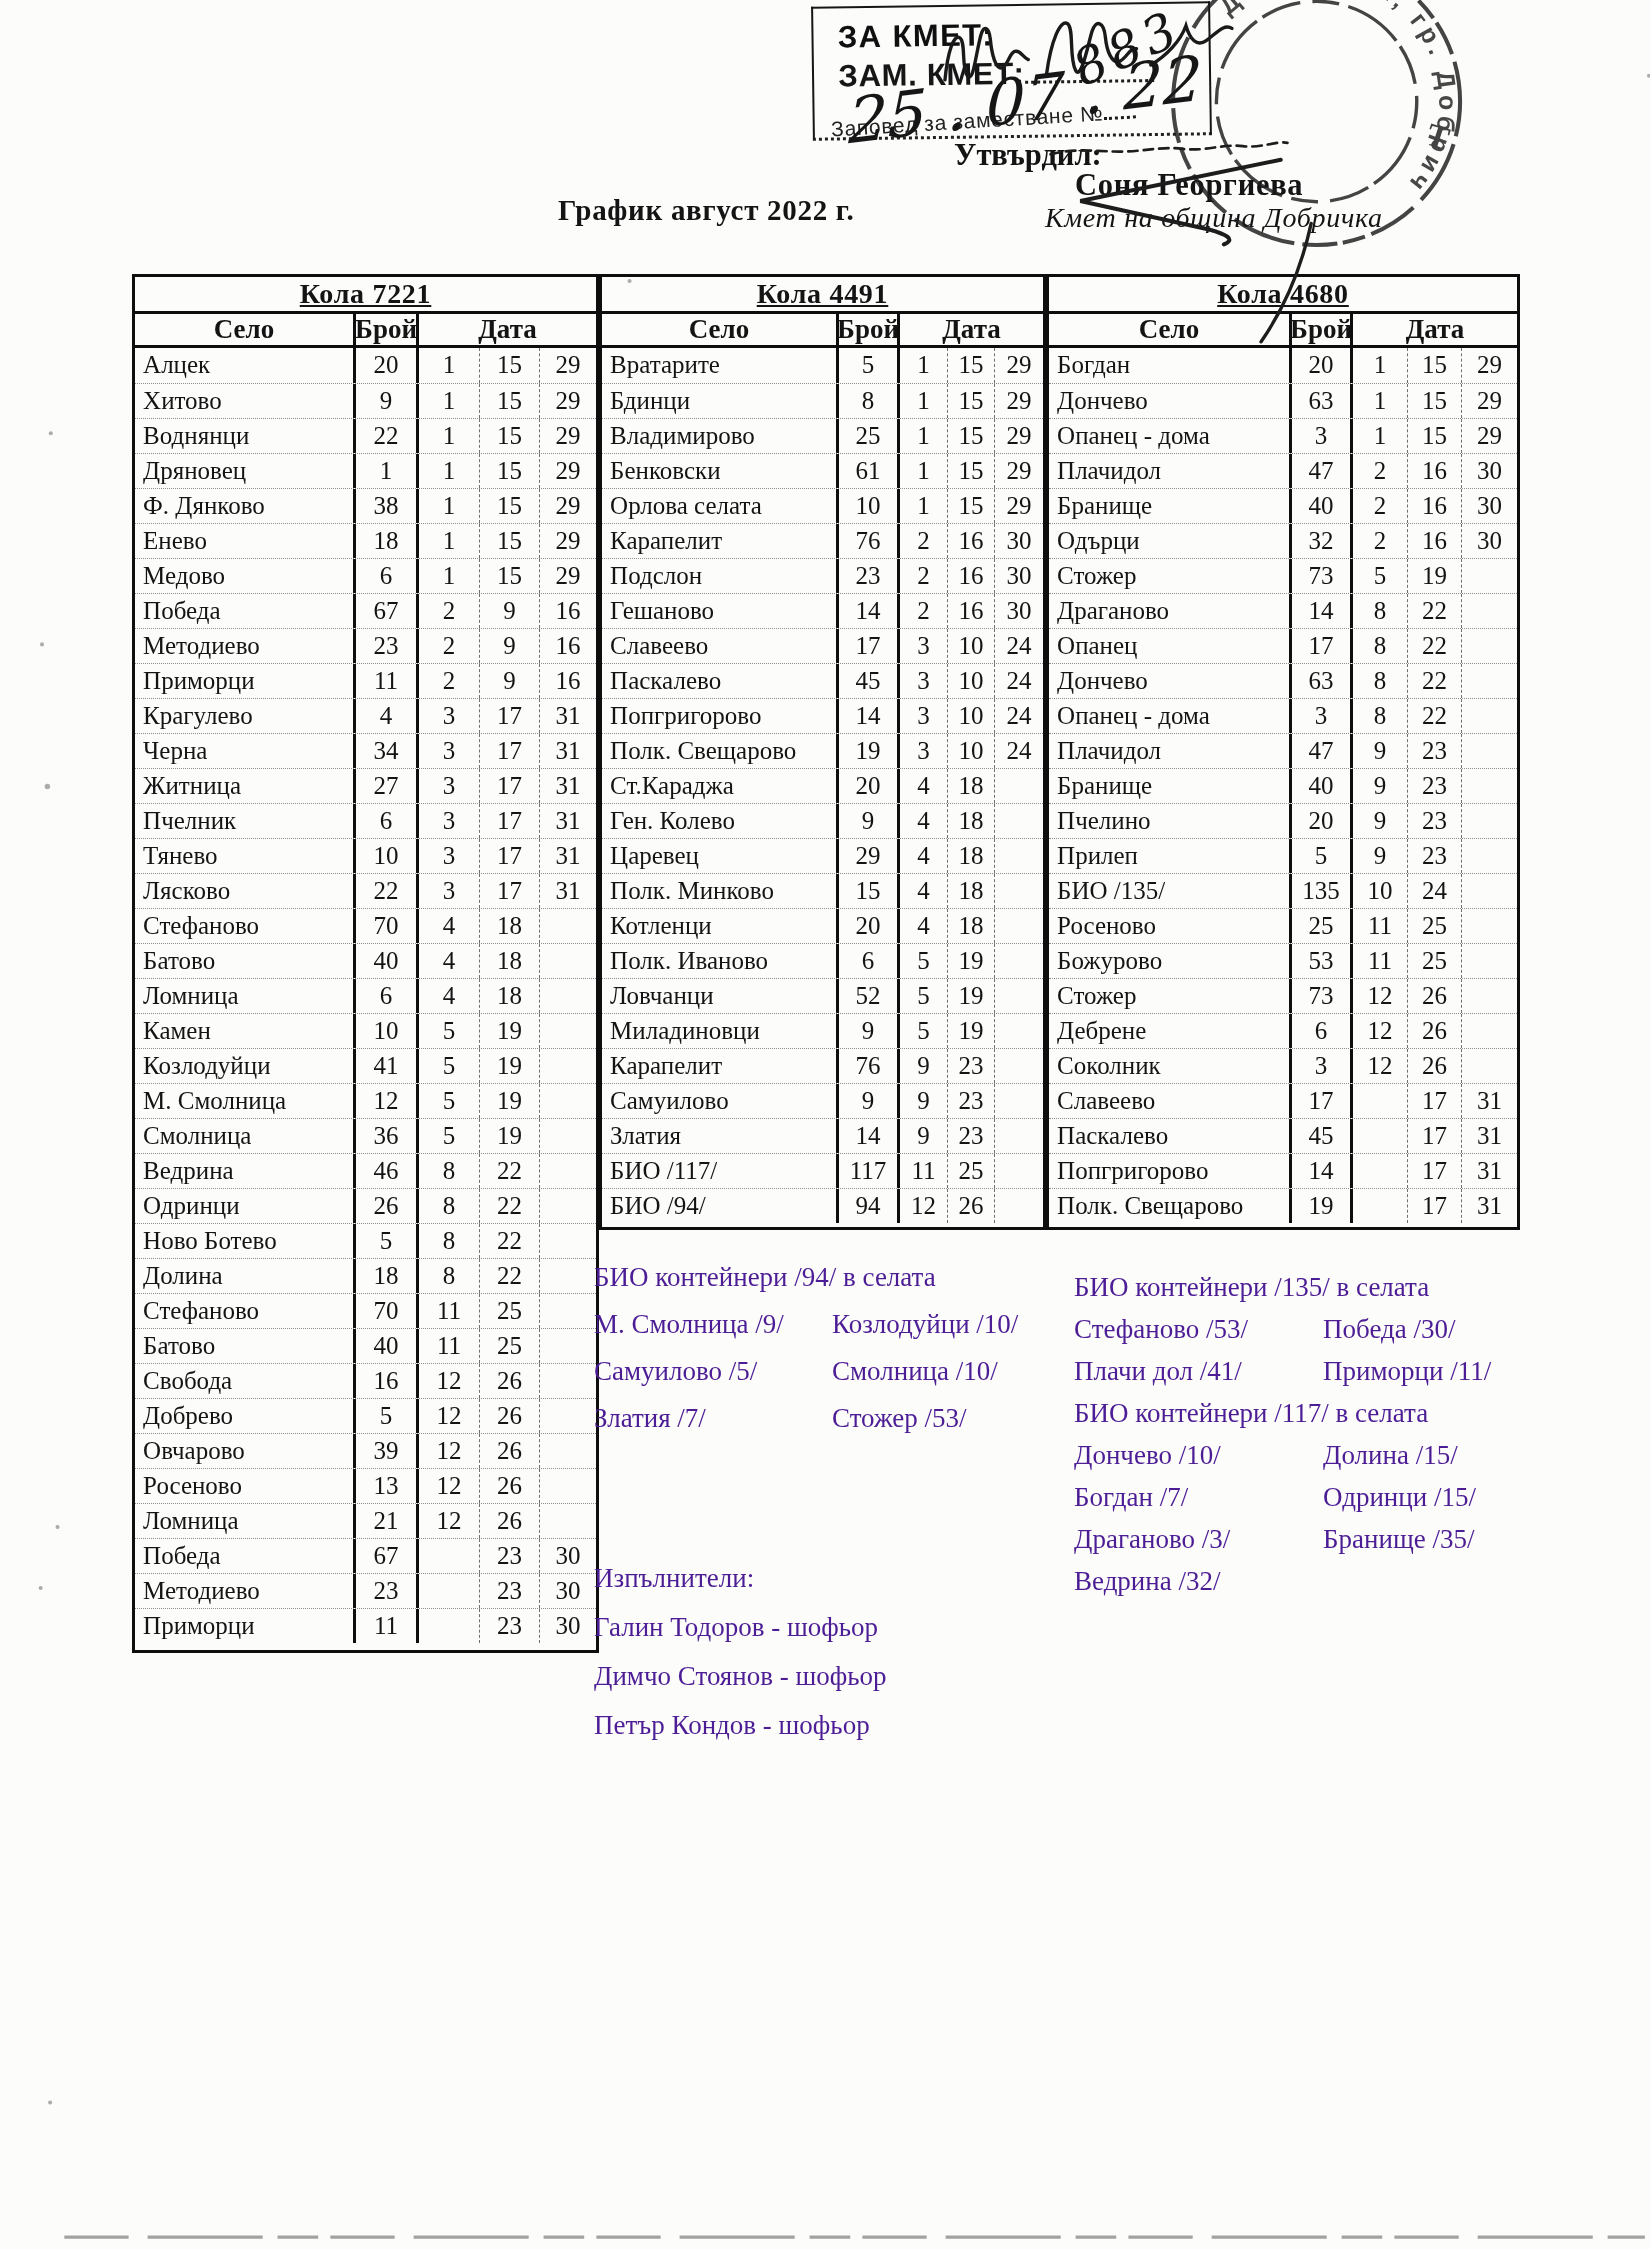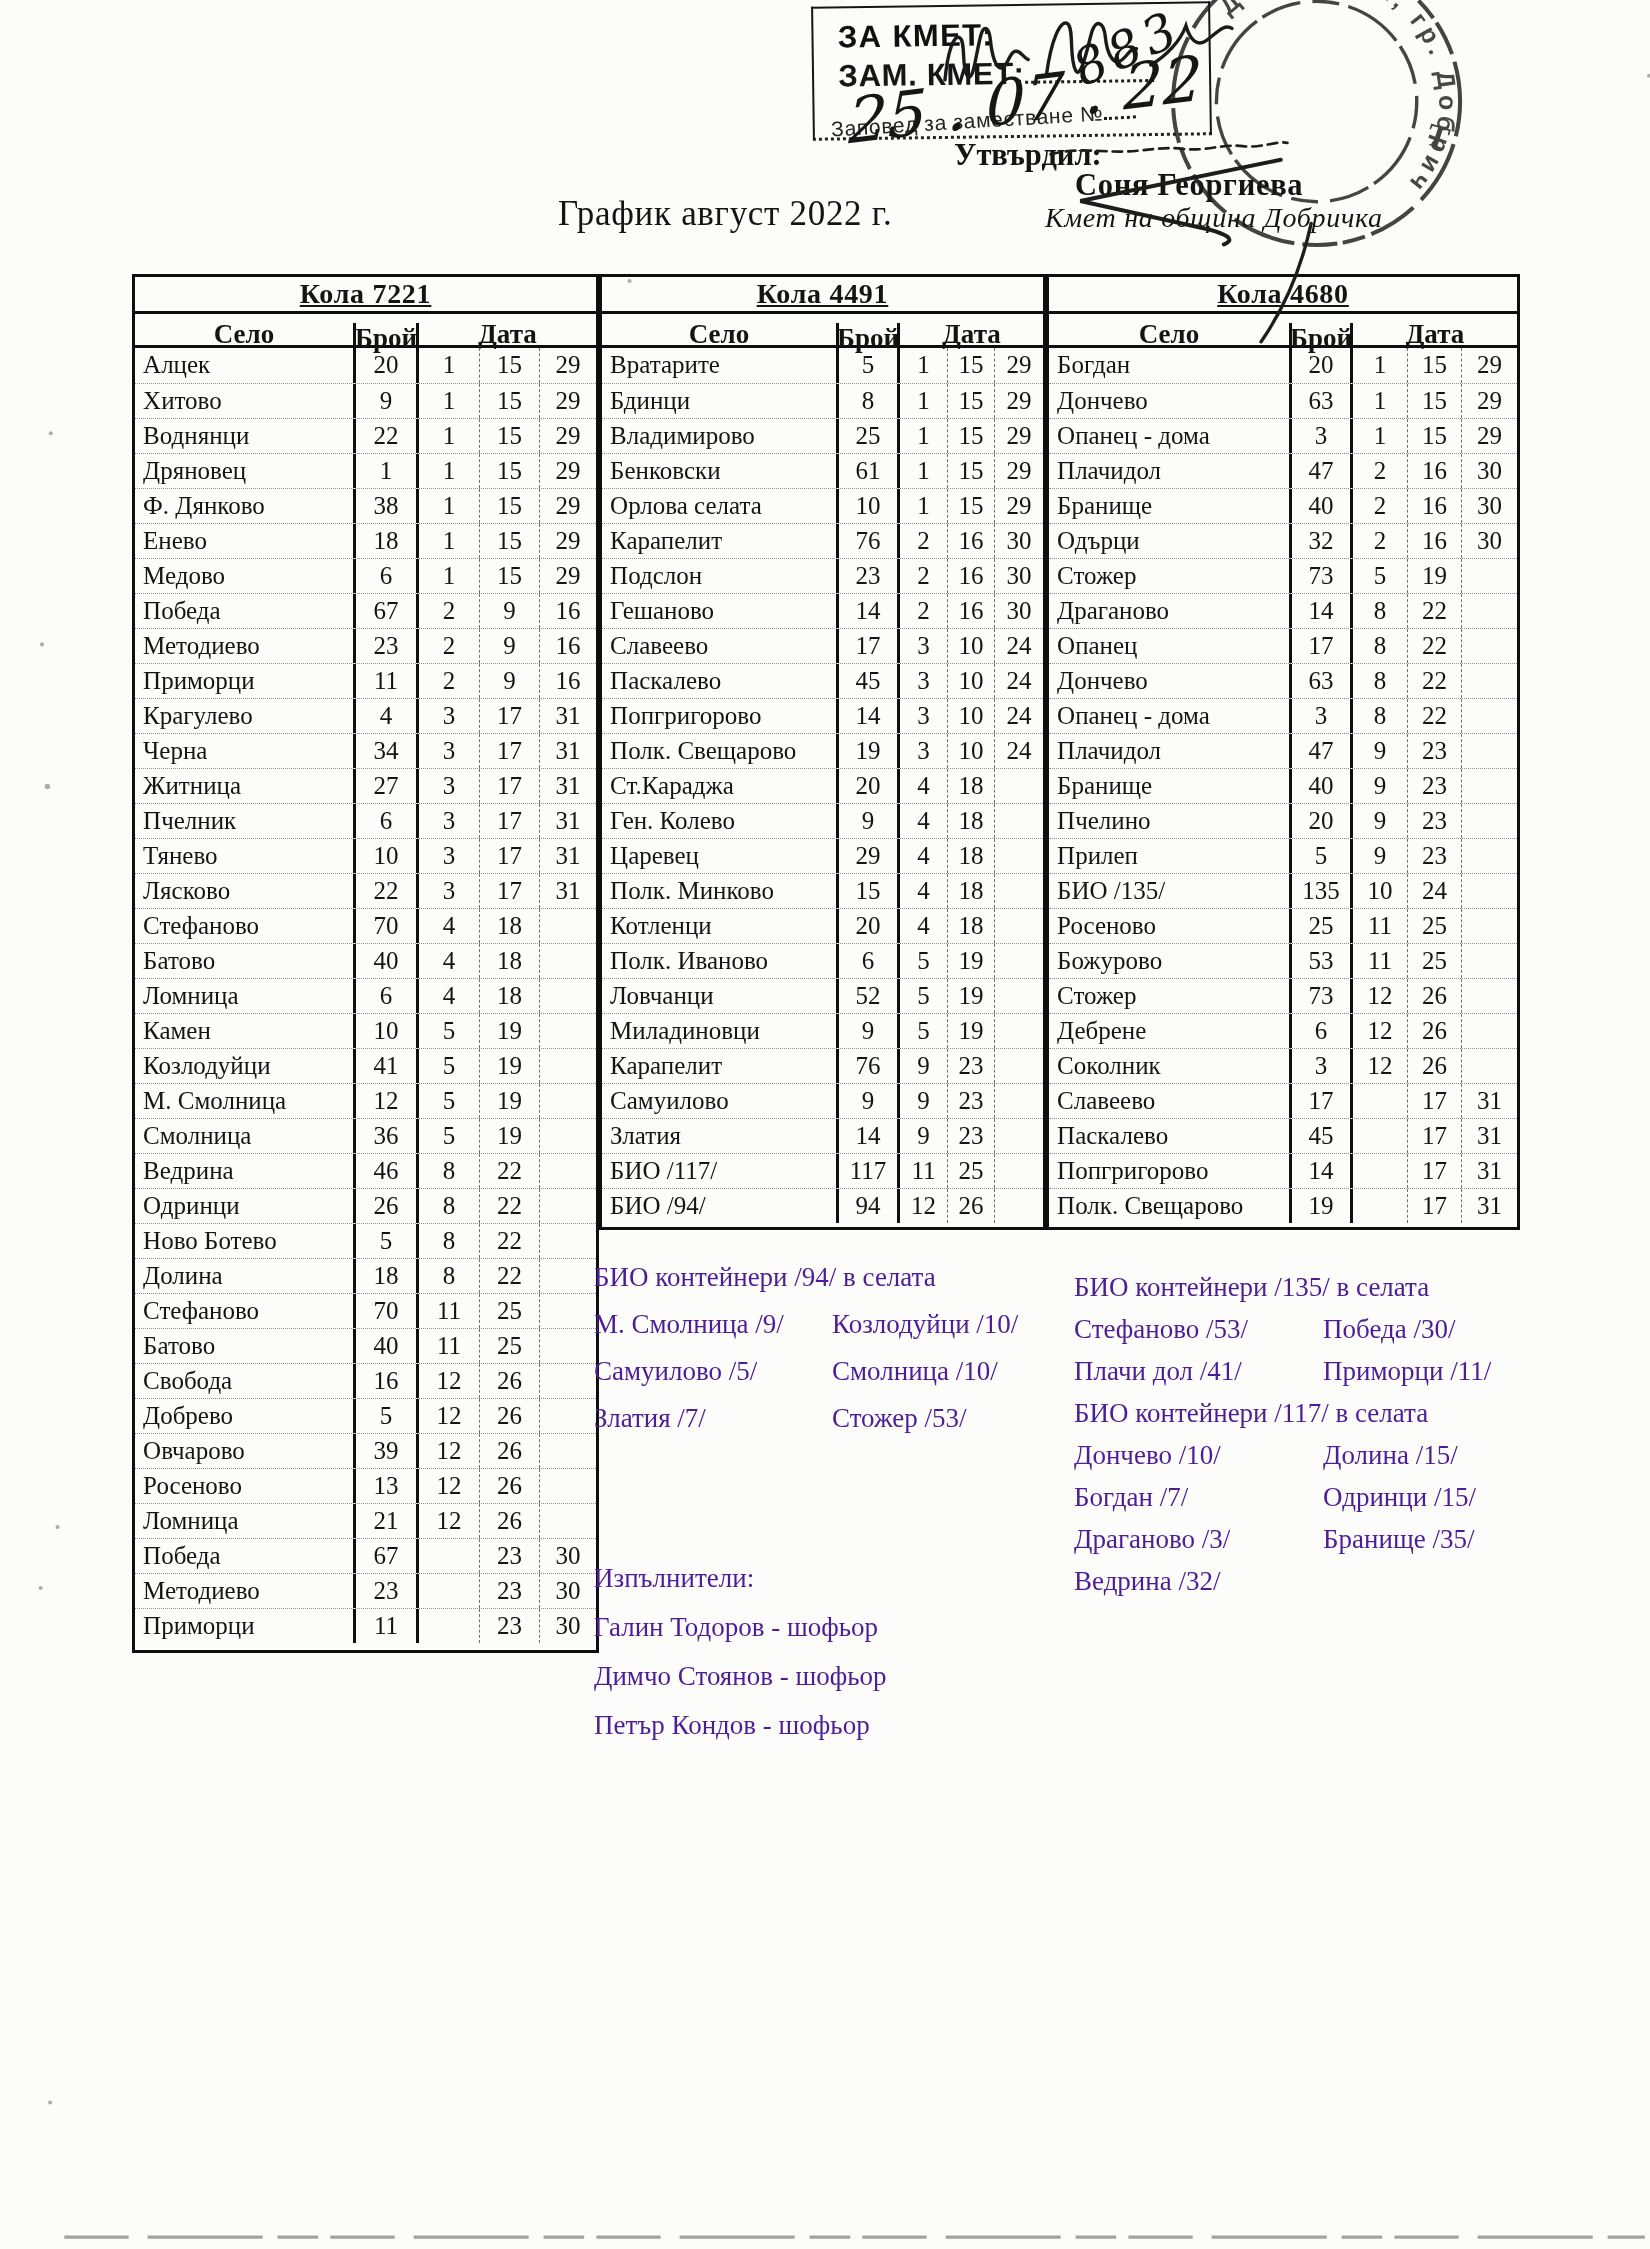--- a/index.html
+++ b/index.html
@@ -17,33 +17,33 @@
        font-size:31px;letter-spacing:0.7px;color:#161616;white-space:nowrap;}
   .sb3{left:16.2px;top:95px;font-family:"Liberation Sans",sans-serif;font-weight:400;
        font-size:21px;letter-spacing:0.7px;color:#222;transform:rotate(-2.6deg);white-space:nowrap;}
   .leader{display:inline-block;height:23px;border-bottom:3.4px dotted #1d1d1d;vertical-align:baseline;}
   .l2{width:129px;} .l3{width:32.5px;}
 
   
   .approve-label{left:926px;top:138px;font-weight:700;font-size:30.5px;margin-left:28px;}
   .approver-name{left:1075px;top:168px;font-weight:700;font-size:30.5px;letter-spacing:0.7px;}
   .approver-role{left:1045px;top:202px;font-style:italic;font-size:28px;letter-spacing:0.7px;}
-  .doc-title{left:558px;top:194px;font-weight:400;font-size:35px;letter-spacing:0.7px;}
+  .doc-title{left:558px;top:194px;font-weight:700;font-size:29px;letter-spacing:0.7px;}
 
   
   .vtable{top:274px;border:3.4px solid #0e0e0e;--rh:35px;background:transparent;box-sizing:border-box;}
   #t1{left:132px;width:467px;height:1379px;--c1:218px;--c2:66px;--c3:60px;--c4:60px;}
   #t2{left:599px;width:447px;height:956px;--c1:234px;--c2:64px;--c3:47px;--c4:47px;}
   #t3{left:1046px;width:474px;height:956px;--c1:240px;--c2:64px;--c3:54px;--c4:54px;}
   .t-title{height:34px;border-bottom:3.4px solid #0e0e0e;display:flex;align-items:center;
            justify-content:center;font-weight:700;font-size:28px;letter-spacing:0.7px;text-decoration:underline;}
   .t-colhead{height:30.5px;border-bottom:3.4px solid #0e0e0e;display:grid;
              grid-template-columns:var(--c1) var(--c2) 1fr;font-weight:700;font-size:27px;}
   .t-colhead>div{display:flex;align-items:center;justify-content:center;box-sizing:border-box;}
-  .h-broj{border-left:3.4px solid #0e0e0e;border-right:3.4px solid #0e0e0e;margin-top:9px;}
+  .h-broj{border-left:3.4px solid #0e0e0e;border-right:3.4px solid #0e0e0e;}
   .t-row{display:grid;grid-template-columns:var(--c1) var(--c2) var(--c3) var(--c4) 1fr;
          height:var(--rh);font-size:25px;box-sizing:border-box;}
   .t-row+.t-row{border-top:1.4px dotted #8f8f8f;}
   .t-row>div{display:flex;align-items:center;justify-content:center;overflow:hidden;box-sizing:border-box;}
   .t-row .c0{justify-content:flex-start;padding-left:8.1px;white-space:nowrap;}
   .t-row .c1{border-left:3.4px solid #0e0e0e;border-right:3.4px solid #0e0e0e;}
   .t-row .c3,.t-row .c4{border-left:1.4px dashed #6f6f6f;}
 
   
   .notes{font-size:27px;color:#4c1d95;}

